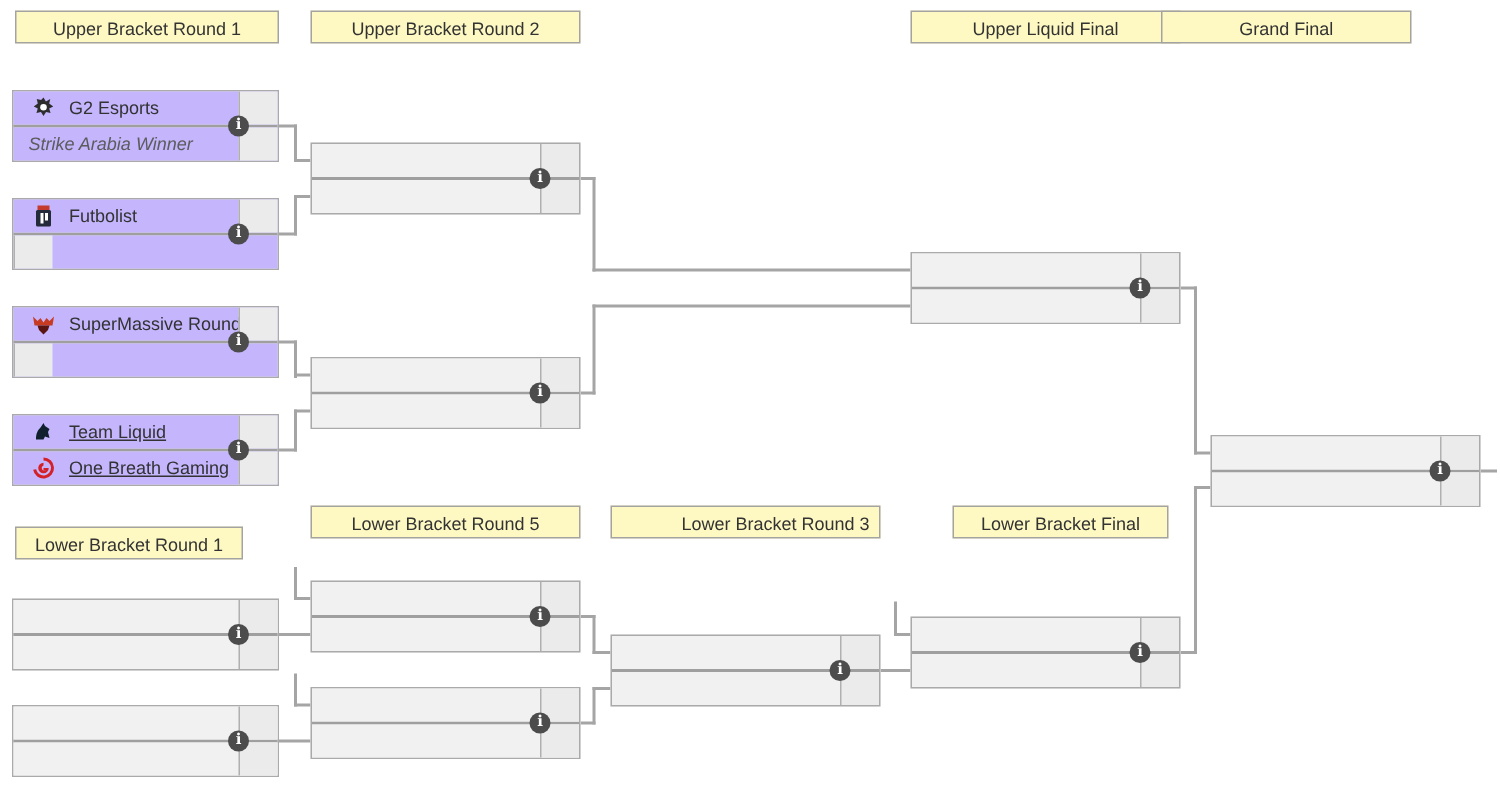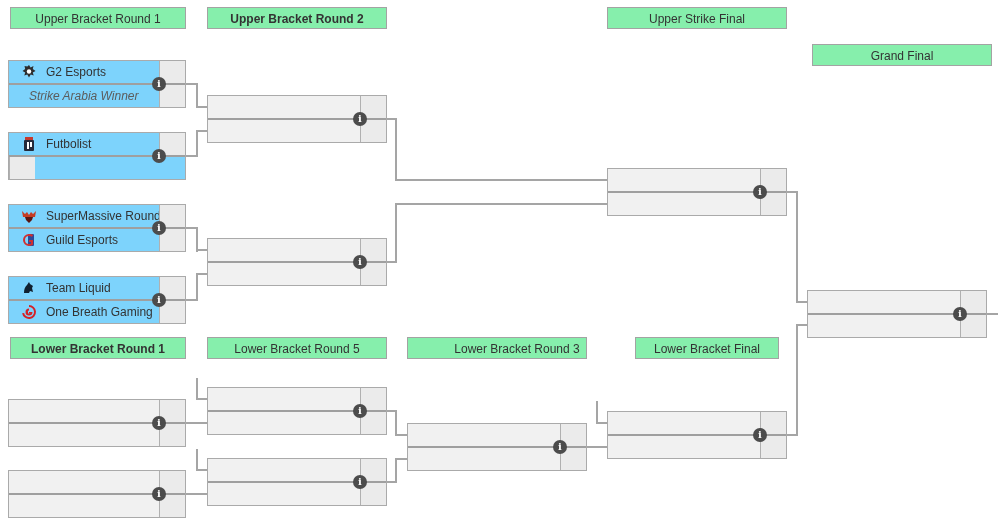--- a/index.html
+++ b/index.html
@@ -3,55 +3,55 @@
 <meta charset="utf-8">
 <style>
   html,body{margin:0;padding:0;background:#fff;}
   #stage{
     position:relative;width:1000px;height:531px;background:#fff;overflow:hidden;
     font-family:"Liberation Sans",sans-serif;color:#333;
   }
   
   .hdr{
     position:absolute;height:22px;line-height:22px;text-align:center;
-    background:#86efac;border:1px solid #a3a3a3;box-sizing:border-box;
+    background:#fef9c3;border:1px solid #a3a3a3;box-sizing:border-box;
     font-size:12px;color:#333;
   }
   
   .c{position:absolute;background:#a5a5a5;}
   
   .match{
     position:absolute;height:48px;box-sizing:border-box;
     border:1px solid #aaa;background:#f1f1f1;z-index:2;
   }
   .row{position:relative;height:22px;display:flex;align-items:center;background:#f1f1f1;}
-  .row.filled{background:#7dd3fc;}
+  .row.filled{background:#c4b5fd;}
   .mdiv{height:2px;background:#9f9f9f;}
   .team{flex:1;display:flex;align-items:center;height:100%;overflow:hidden;}
   .logo{width:16px;height:16px;margin:0 9px 0 12px;flex:0 0 16px;display:flex;}
   .tname{font-size:12px;white-space:nowrap;}
-  .tname.tbd{font-style:italic;color:#5c5c5c;margin-left:20px;}
+  .tname.tbd{font-style:italic;color:#5c5c5c;margin-left:10px;}
   .score{width:26px;height:100%;border-left:1px solid #b0b0b0;background:#ebebeb;box-sizing:border-box;flex:0 0 26px;}
   .info{
     position:absolute;left:calc(100% - 26px);top:50%;transform:translate(-50%,-50%);
     width:14px;height:14px;border-radius:50%;background:#4c4c4c;z-index:3;
     color:#fff;font-family:"DejaVu Serif",serif;font-weight:bold;font-size:10px;
     display:flex;align-items:center;justify-content:center;line-height:1;cursor:pointer;
   }
 </style>
 </head>
 <body>
 
 <div id="stage">
 
   <div class="hdr" style="left:10px;top:7px;width:176px;">Upper Bracket Round 1</div>
-  <div class="hdr" style="left:207px;top:7px;width:180px;font-weight:bold;">Upper Bracket Round 2</div>
-  <div class="hdr" style="left:607px;top:7px;width:180px;">Upper Strike Final</div>
-  <div class="hdr" style="left:812px;top:7px;width:180px;margin-top:37px;">Grand Final</div>
-  <div class="hdr" style="left:10px;top:337px;width:176px;font-weight:bold;">Lower Bracket Round 1</div>
+  <div class="hdr" style="left:207px;top:7px;width:180px;">Upper Bracket Round 2</div>
+  <div class="hdr" style="left:607px;top:7px;width:180px;">Upper Liquid Final</div>
+  <div class="hdr" style="left:774px;top:7px;width:167px;">Grand Final</div>
+  <div class="hdr" style="left:10px;top:351px;width:152px;">Lower Bracket Round 1</div>
   <div class="hdr" style="left:207px;top:337px;width:180px;">Lower Bracket Round 5</div>
   <div class="hdr" style="left:407px;top:337px;width:180px;padding-left:40px;">Lower Bracket Round 3</div>
   <div class="hdr" style="left:607px;top:337px;width:144px;margin-left:28px;">Lower Bracket Final</div>
 
   <div class="c" style="left:186px;top:83px;width:12px;height:2px;"></div>
   <div class="c" style="left:196px;top:83px;width:2px;height:25px;"></div>
   <div class="c" style="left:196px;top:106px;width:11px;height:2px;"></div>
   <div class="c" style="left:186px;top:155px;width:12px;height:2px;"></div>
   <div class="c" style="left:196px;top:130px;width:2px;height:27px;"></div>
   <div class="c" style="left:196px;top:130px;width:11px;height:2px;"></div>
@@ -148,37 +148,28 @@
               <path fill="#c63b22" d="M1 3l3 3 2-2 2 3 2-3 2 2 3-3-1 6H2z"></path>
               <path fill="#5a1510" d="M4 9h8l-1 3-3 3-3-3z"></path>
             </svg>
         </span>
         <span class="tname">SuperMassive Round</span>
       </span>
       <span class="score"></span>
     </div>
     <div class="mdiv"></div>
     <div class="row filled">
-      <span class="team">
-        <span class="logo">
-          <svg width="16" height="16" viewBox="0 0 16 16">
-              <rect x="7" y="2" width="6" height="12" rx="1" fill="#2b4a9b"></rect>
-              <path fill="#d03030" d="M8 2a6 6 0 1 0 0 12c2 0 3.5-.8 4-1.5V8H8v2h2v1.5c-.4.3-1 .5-2 .5a4 4 0 1 1 0-8c1.3 0 2.2.4 2.8 1L12.2 3A6 6 0 0 0 8 2z"></path>
-            </svg>
-        </span>
-        <span class="tname">Guild Esports</span>
-      </span>
-      <span class="score"></span>
-    </div>
-    <div class="info">
-        <span>i</span>
-      </div>
-  </div>
-
-  <div class="match" style="left:8px;top:276px;width:178px;">
+      <span class="score"></span>
+    </div>
+    <div class="info">
+        <span>i</span>
+      </div>
+  </div>
+
+  <div class="match" style="left:8px;top:276px;width:178px;text-decoration:underline;">
     <div class="row filled">
       <span class="team">
         <span class="logo">
           <svg width="16" height="16" viewBox="0 0 16 16">
               <path fill="#10202f" d="M3 13c0-4 1-6 3-8l2-3 1 2 3 2-1 2 1 4-3-1-1 2z"></path>
             </svg>
         </span>
         <span class="tname">Team Liquid</span>
       </span>
       <span class="score"></span>

